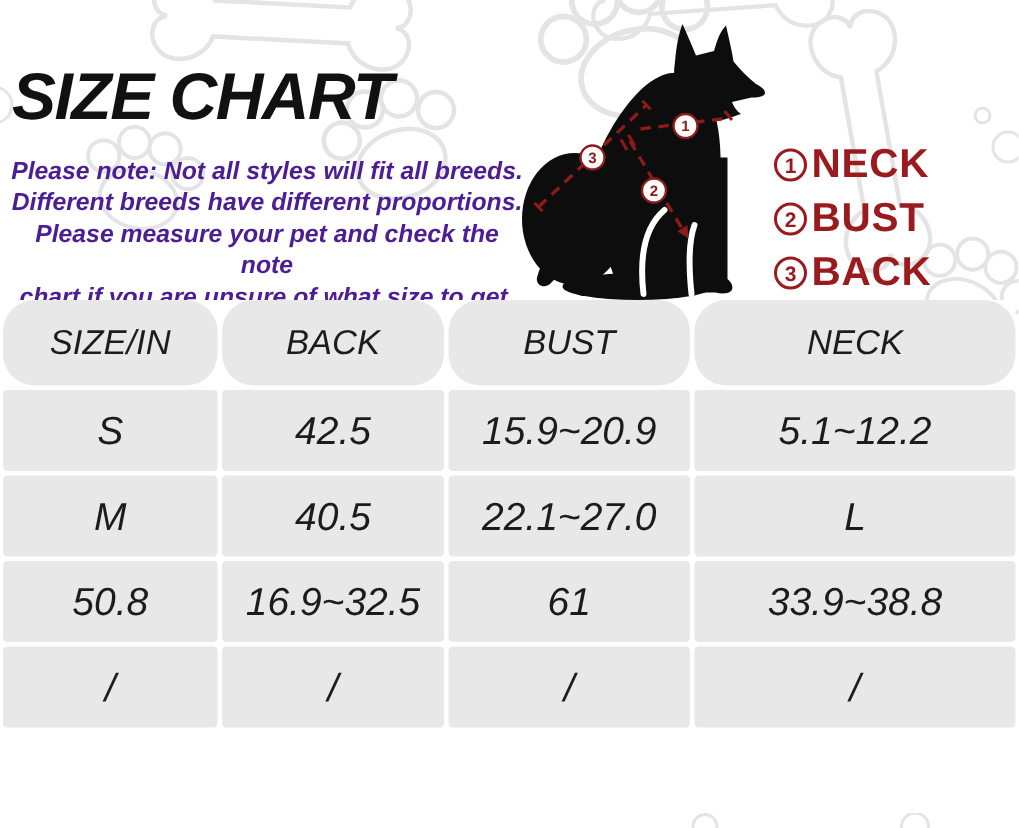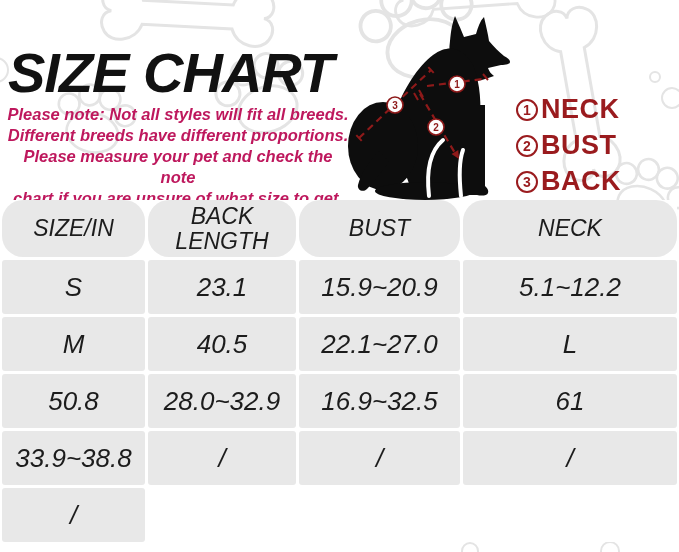--- a/index.html
+++ b/index.html
@@ -10,27 +10,27 @@
     position:relative;
     overflow:hidden;
     color:#1c1c1c;
   }
   .bg-decor { position:absolute; left:0; top:0; z-index:0; }
   .bg-decor path, .bg-decor ellipse, .bg-decor circle {
     fill:none; stroke:#e4e4e4; stroke-width:2;
   }
   .page-title {
     position:absolute; left:8px; top:40px; z-index:2;
-    font-size:56px; font-weight:700; font-style:italic;
+    font-size:44px; font-weight:700; font-style:italic;
     letter-spacing:-1px; color:#111; white-space:nowrap;
   }
   .note-block {
     position:absolute; left:6px; top:104px; width:344px; z-index:2;
     text-align:center; font-style:italic; font-weight:700;
-    font-size:16.5px; line-height:1.28; color:#be185d;
+    font-size:16.5px; line-height:1.28; color:#4c1d95;
   }
   .dog-diagram { position:absolute; left:333px; top:5px; z-index:1; }
   .dog-fill { fill:#0d0d0d; }
   .measure { stroke:#8e1a1a; stroke-width:2.2; stroke-dasharray:7 5; fill:none; }
   .tick { stroke:#8e1a1a; stroke-width:2; fill:none; }
   .marker-circle { fill:#fdfdfd; stroke:#8e1a1a; stroke-width:1.6; }
   .marker-num { font:700 10px "Liberation Sans", sans-serif; fill:#8e1a1a; }
   .white-sep { stroke:#fff; stroke-width:4; fill:none; stroke-linecap:round; }
   .legend {
     position:absolute; left:516px; top:96px; z-index:2;
@@ -159,42 +159,40 @@
 </div>
 
 <div class="size-table">
 
   <div class="cell hdr">
     <span>SIZE/IN</span>
     <span></span>
   </div>
   <div class="cell hdr">
     <span>BACK</span>
-    <span>LENGTH</span>
   </div>
   <div class="cell hdr">
     <span>BUST</span>
     <span></span>
   </div>
   <div class="cell hdr">
     <span>NECK</span>
   </div>
 
   <div class="cell val">S</div>
-  <div class="cell val">23.1</div>
+  <div class="cell val">42.5</div>
   <div class="cell val">15.9~20.9</div>
   <div class="cell val">5.1~12.2</div>
 
   <div class="cell val">M</div>
   <div class="cell val">40.5</div>
   <div class="cell val">22.1~27.0</div>
 
   <div class="cell val">L</div>
   <div class="cell val">50.8</div>
-  <div class="cell val">28.0~32.9</div>
   <div class="cell val">16.9~32.5</div>
 
   <div class="cell val">61</div>
   <div class="cell val">33.9~38.8</div>
 
   <div class="cell val">/</div>
   <div class="cell val">/</div>
   <div class="cell val">/</div>
   <div class="cell val">/</div>
 </div>

